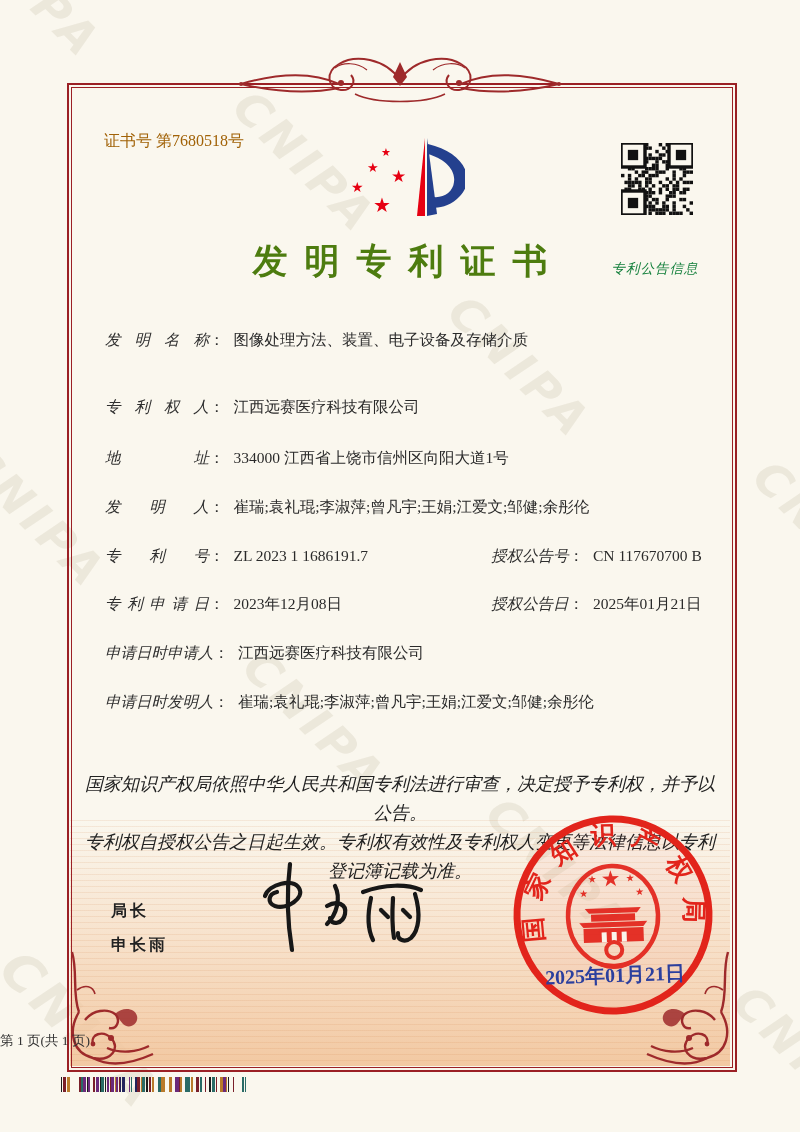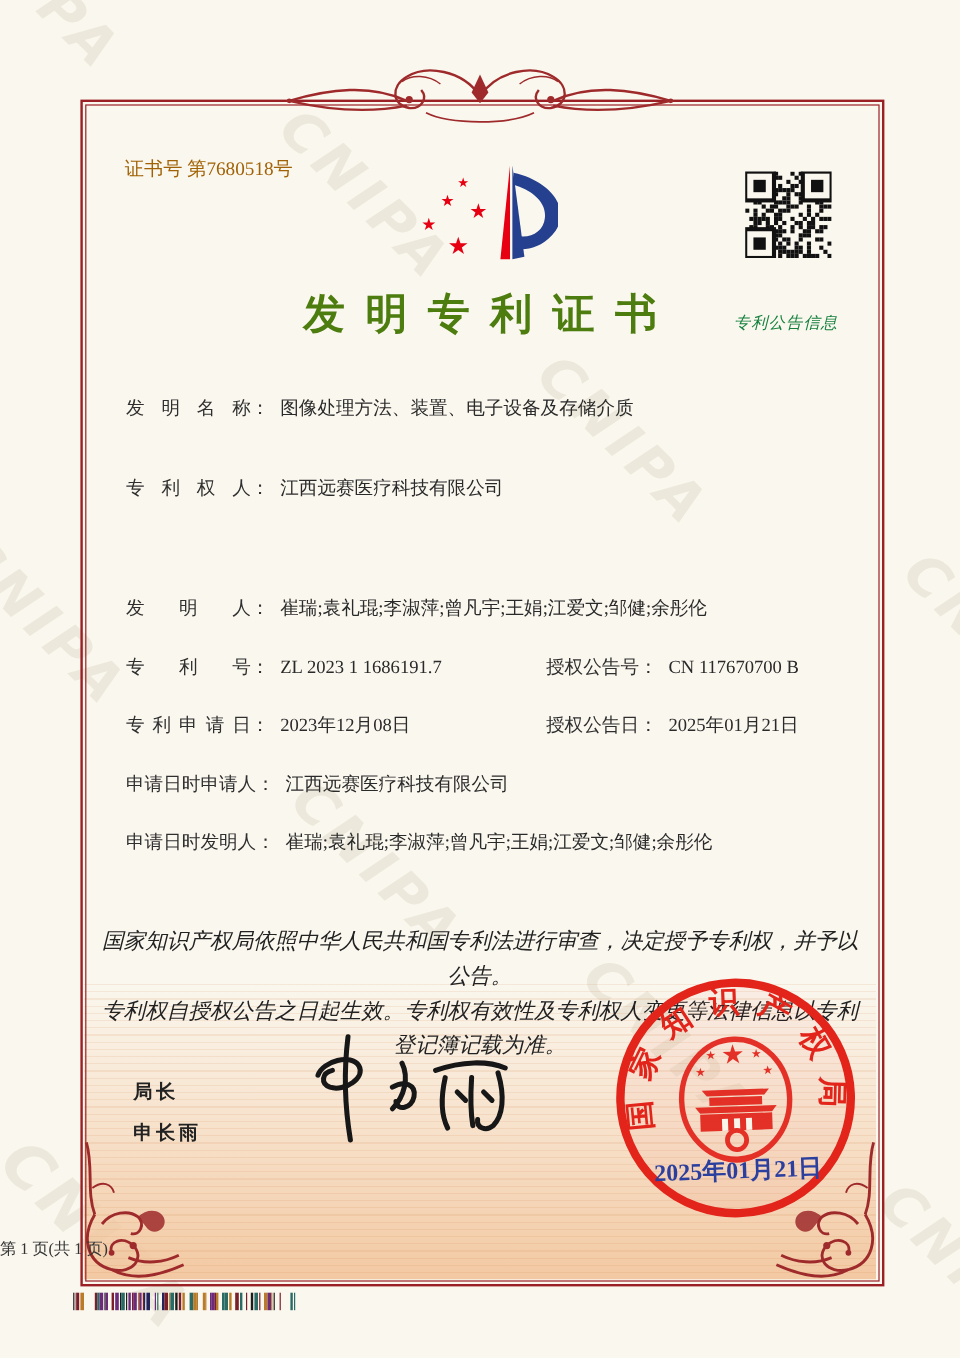--- a/index.html
+++ b/index.html
@@ -29,26 +29,26 @@
   .logo{position:absolute;left:341px;top:134px;z-index:5;}
   .qr{position:absolute;left:621px;top:143px;z-index:5;}
   .qr-caption{position:absolute;left:585px;top:219px;width:140px;text-align:center;
       font-size:13.5px;font-style:italic;color:#15803d;letter-spacing:1px;z-index:5;margin-top:41px;}
   .title{position:absolute;left:0;top:238px;width:800px;text-align:center;font-size:35px;
       font-weight:700;letter-spacing:17px;text-indent:17px;color:#4d7c0f;z-index:5;}
 
   
   .row{position:absolute;left:105px;font-size:15.5px;white-space:nowrap;z-index:5;}
   .flabel{display:inline-block;width:104px;text-align:justify;text-align-last:justify;
-          vertical-align:top;color:#2F2F2F;}
+          vertical-align:top;color:#2F2F2F;font-style:italic;}
   .flabel.wide{width:auto;text-align-last:auto;}
   .colon{display:inline-block;margin-right:9px;}
   .fvalue{color:#2A2A2A;}
   .pair2{position:absolute;left:350px;top:0;white-space:nowrap;}
-  .pair2 .flabel{width:auto;text-align-last:auto;}
+  .pair2 .flabel{width:auto;text-align-last:auto;margin-left:36px;}
 
   
   .statement{position:absolute;left:80px;top:770px;width:640px;text-align:center;
       font-size:18px;line-height:29px;font-style:italic;color:#222;z-index:5;}
 
   
   .director{position:absolute;left:111px;top:894px;font-family:"Liberation Sans","DejaVu Sans",sans-serif;
       font-size:16px;font-weight:700;color:#222;letter-spacing:3px;line-height:34px;z-index:5;}
   .sig{position:absolute;left:235px;top:858px;z-index:5;}
   .seal{position:absolute;left:510px;top:812px;z-index:6;transform:rotate(-2deg);}
@@ -294,20 +294,23 @@
   <div class="qr-caption">专利公告信息</div>
 
   <div class="title">发明专利证书</div>
 
   <div class="row" style="top:330px">
     <span class="flabel">发明名称</span><span class="colon">：</span><span class="fvalue">图像处理方法、装置、电子设备及存储介质</span>
   </div>
   <div class="row" style="top:397px">
     <span class="flabel">专利权人</span><span class="colon">：</span><span class="fvalue">江西远赛医疗科技有限公司</span>
   </div>
+  <div class="row" style="top:448px">
+    <span class="flabel">地址</span><span class="colon">：</span><span class="fvalue">334000 江西省上饶市信州区向阳大道1号</span>
+  </div>
   <div class="row" style="top:497px">
     <span class="flabel">发明人</span><span class="colon">：</span><span class="fvalue">崔瑞;袁礼琨;李淑萍;曾凡宇;王娟;江爱文;邹健;余彤伦</span>
   </div>
   <div class="row" style="top:546px">
     <span class="flabel">专利号</span><span class="colon">：</span><span class="fvalue">ZL 2023 1 1686191.7</span>
     <span class="pair2">
       <span class="flabel">授权公告号</span><span class="colon">：</span><span class="fvalue">CN 117670700 B</span>
     </span>
   </div>
   <div class="row" style="top:594px">

